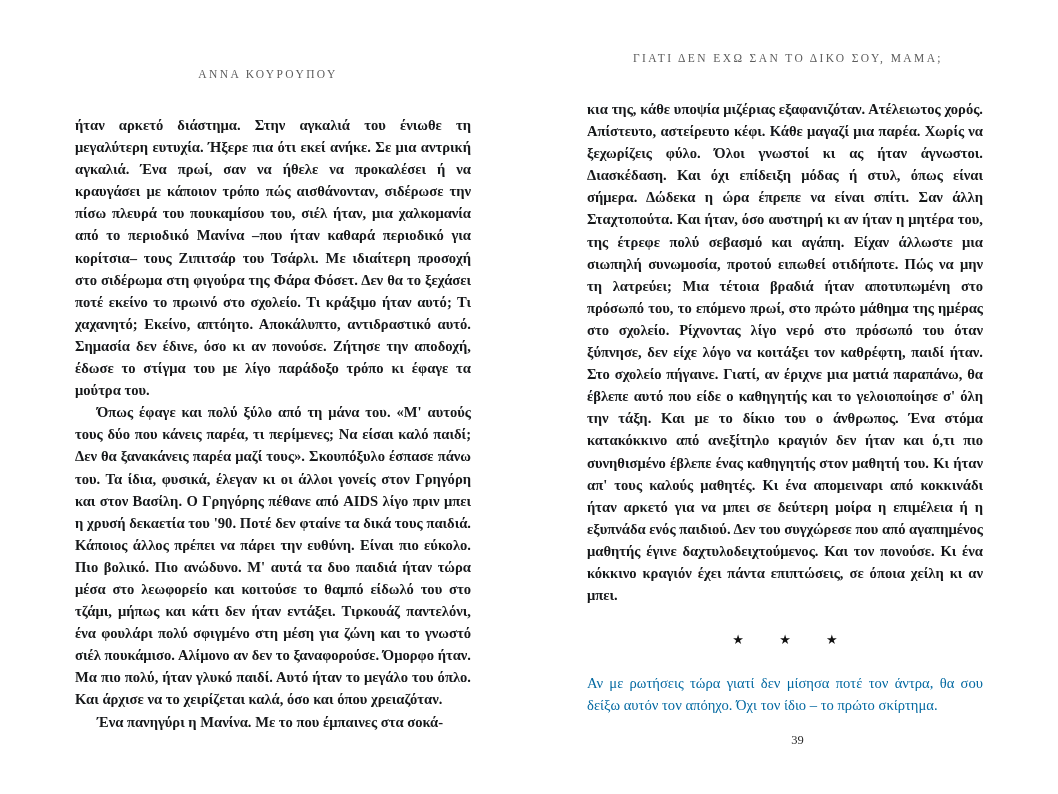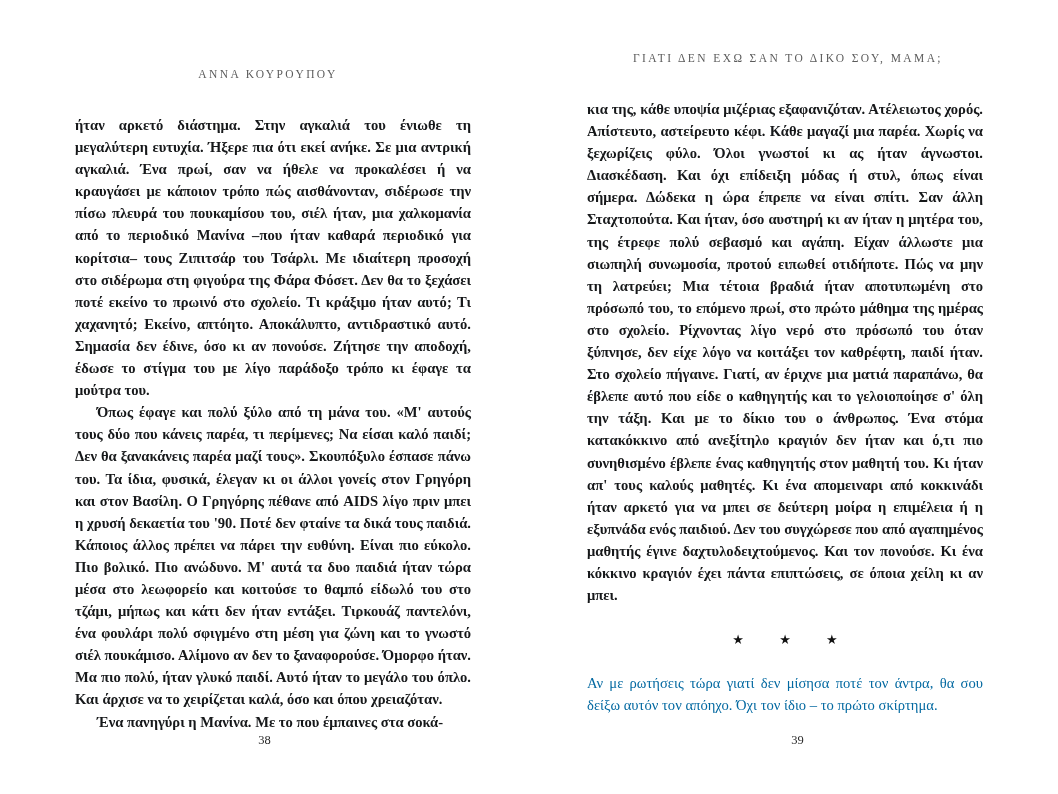--- a/index.html
+++ b/index.html
@@ -99,21 +99,20 @@
 
 <div class="spread">
 
   <div class="page page-left">
     <div class="running-head left">ΑΝΝΑ ΚΟΥΡΟΥΠΟΥ</div>
     <div class="body-text">
       <p>ήταν αρκετό διάστημα. Στην αγκαλιά του ένιωθε τη μεγαλύτερη ευτυχία. Ήξερε πια ότι εκεί ανήκε. Σε μια αντρική αγκαλιά. Ένα πρωί, σαν να ήθελε να προκαλέσει ή να κραυγάσει με κάποιον τρόπο πώς αισθάνονταν, σιδέρωσε την πίσω πλευρά του πουκαμίσου του, σιέλ ήταν, μια χαλκομανία από το περιοδικό Μανίνα –που ήταν καθαρά περιοδικό για κορίτσια– τους Ζιπιτσάρ του Τσάρλι. Με ιδιαίτερη προσοχή στο σιδέρωμα στη φιγούρα της Φάρα Φόσετ. Δεν θα το ξεχάσει ποτέ εκείνο το πρωινό στο σχολείο. Τι κράξιμο ήταν αυτό; Τι χαχανητό; Εκείνο, απτόητο. Αποκάλυπτο, αντιδραστικό αυτό. Σημασία δεν έδινε, όσο κι αν πονούσε. Ζήτησε την αποδοχή, έδωσε το στίγμα του με λίγο παράδοξο τρόπο κι έφαγε τα μούτρα του.</p>
       <p class="indent">Όπως έφαγε και πολύ ξύλο από τη μάνα του. «Μ' αυτούς τους δύο που κάνεις παρέα, τι περίμενες; Να είσαι καλό παιδί; Δεν θα ξανακάνεις παρέα μαζί τους». Σκουπόξυλο έσπασε πάνω του. Τα ίδια, φυσικά, έλεγαν κι οι άλλοι γονείς στον Γρηγόρη και στον Βασίλη. Ο Γρηγόρης πέθανε από AIDS λίγο πριν μπει η χρυσή δεκαετία του '90. Ποτέ δεν φταίνε τα δικά τους παιδιά. Κάποιος άλλος πρέπει να πάρει την ευθύνη. Είναι πιο εύκολο. Πιο βολικό. Πιο ανώδυνο. Μ' αυτά τα δυο παιδιά ήταν τώρα μέσα στο λεωφορείο και κοιτούσε το θαμπό είδωλό του στο τζάμι, μήπως και κάτι δεν ήταν εντάξει. Τιρκουάζ παντελόνι, ένα φουλάρι πολύ σφιγμένο στη μέση για ζώνη και το γνωστό σιέλ πουκάμισο. Αλίμονο αν δεν το ξαναφορούσε. Όμορφο ήταν. Μα πιο πολύ, ήταν γλυκό παιδί. Αυτό ήταν το μεγάλο του όπλο. Και άρχισε να το χειρίζεται καλά, όσο και όπου χρειαζόταν.</p>
       <p class="indent">Ένα πανηγύρι η Μανίνα. Με το που έμπαινες στα σοκά-</p>
     </div>
-    <div class="folio folio-left">38</div>
   </div>
 
   <div class="page page-right">
     <div class="running-head right">ΓΙΑΤΙ ΔΕΝ ΕΧΩ ΣΑΝ ΤΟ ΔΙΚΟ ΣΟΥ, ΜΑΜΑ;</div>
     <div class="body-text">
       <p>κια της, κάθε υποψία μιζέριας εξαφανιζόταν. Ατέλειωτος χορός. Απίστευτο, αστείρευτο κέφι. Κάθε μαγαζί μια παρέα. Χωρίς να ξεχωρίζεις φύλο. Όλοι γνωστοί κι ας ήταν άγνωστοι. Διασκέδαση. Και όχι επίδειξη μόδας ή στυλ, όπως είναι σήμερα. Δώδεκα η ώρα έπρεπε να είναι σπίτι. Σαν άλλη Σταχτοπούτα. Και ήταν, όσο αυστηρή κι αν ήταν η μητέρα του, της έτρεφε πολύ σεβασμό και αγάπη. Είχαν άλλωστε μια σιωπηλή συνωμοσία, προτού ειπωθεί οτιδήποτε. Πώς να μην τη λατρεύει; Μια τέτοια βραδιά ήταν αποτυπωμένη στο πρόσωπό του, το επόμενο πρωί, στο πρώτο μάθημα της ημέρας στο σχολείο. Ρίχνοντας λίγο νερό στο πρόσωπό του όταν ξύπνησε, δεν είχε λόγο να κοιτάξει τον καθρέφτη, παιδί ήταν. Στο σχολείο πήγαινε. Γιατί, αν έριχνε μια ματιά παραπάνω, θα έβλεπε αυτό που είδε ο καθηγητής και το γελοιοποίησε σ' όλη την τάξη. Και με το δίκιο του ο άνθρωπος. Ένα στόμα κατακόκκινο από ανεξίτηλο κραγιόν δεν ήταν και ό,τι πιο συνηθισμένο έβλεπε ένας καθηγητής στον μαθητή του. Κι ήταν απ' τους καλούς μαθητές. Κι ένα απομειναρι από κοκκινάδι ήταν αρκετό για να μπει σε δεύτερη μοίρα η επιμέλεια ή η εξυπνάδα ενός παιδιού. Δεν του συγχώρεσε που από αγαπημένος μαθητής έγινε δαχτυλοδειχτούμενος. Και τον πονούσε. Κι ένα κόκκινο κραγιόν έχει πάντα επιπτώσεις, σε όποια χείλη κι αν μπει.</p>
     </div>
     <div class="ornament">★ ★ ★</div>
     <div class="closing">Αν με ρωτήσεις τώρα γιατί δεν μίσησα ποτέ τον άντρα, θα σου δείξω αυτόν τον απόηχο. Όχι τον ίδιο – το πρώτο σκίρτημα.</div>
     <div class="folio folio-right">39</div>

